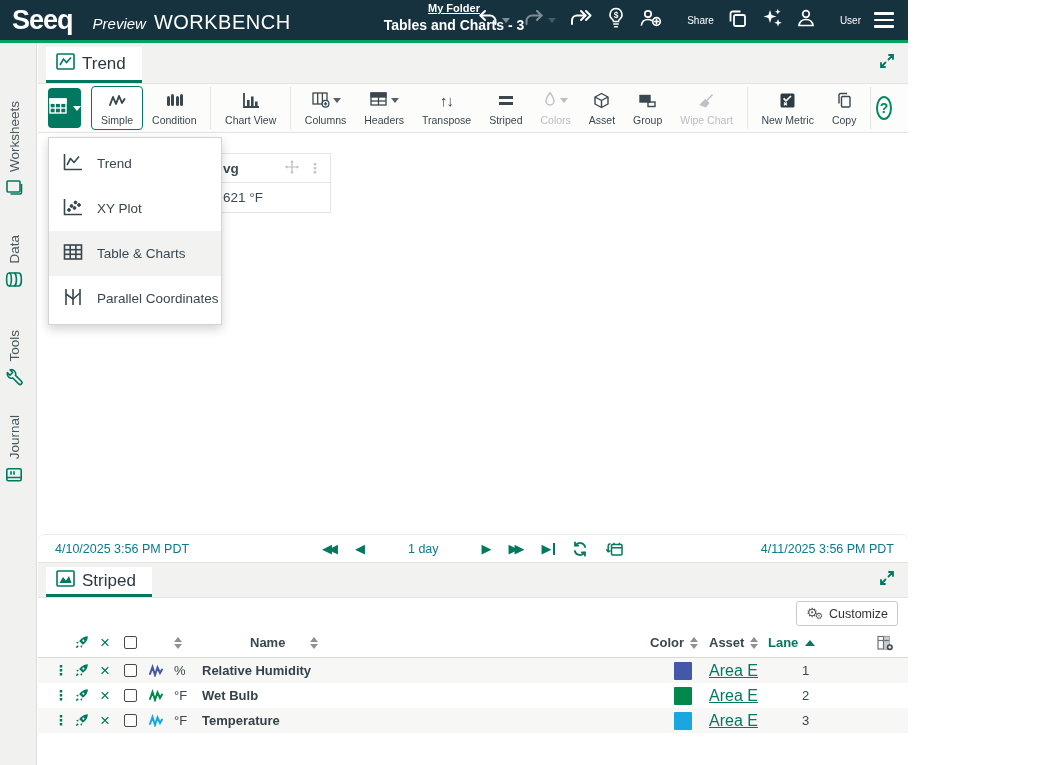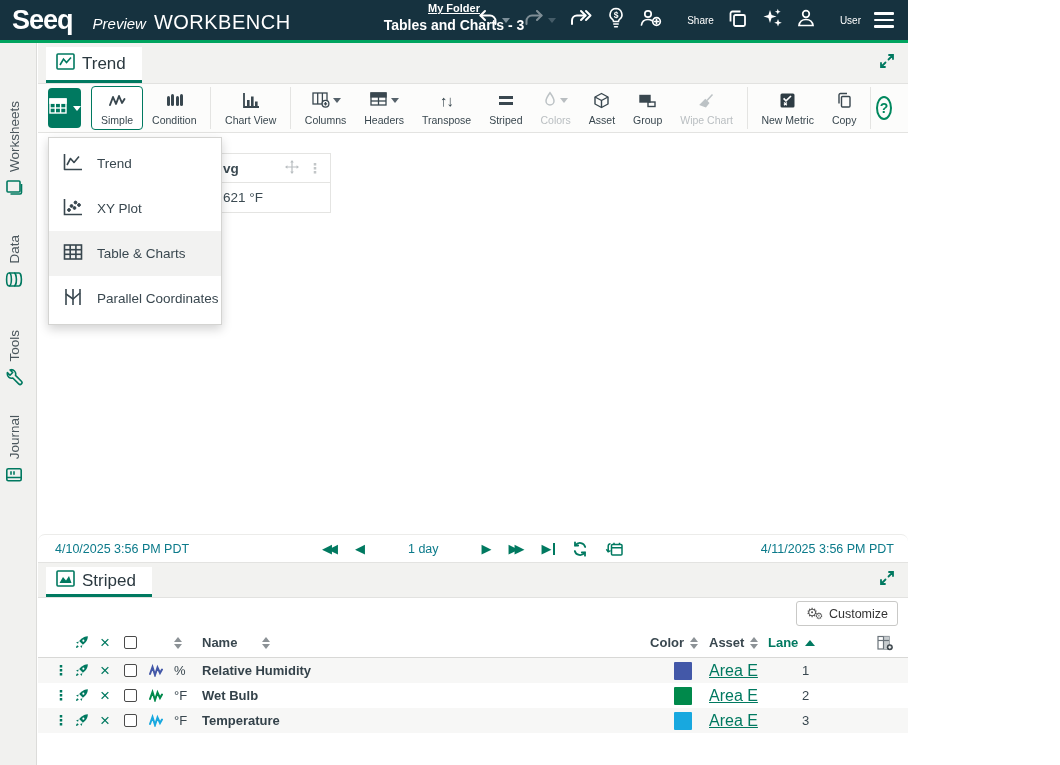--- a/index.html
+++ b/index.html
@@ -110,21 +110,21 @@
   .drow.stripe { background:#F7F7F6; }
   .r1 { top:658px; } .r2 { top:683px; } .r3 { top:708px; }
 
   .sort { display:inline-flex; flex-direction:column; gap:2px; cursor:pointer; }
   .sort i { width:0; height:0; border-left:4px solid transparent; border-right:4px solid transparent; }
   .sort .up { border-bottom:5px solid #8C9296; }
   .sort .dn { border-top:5px solid #8C9296; }
   .tri-asc { width:0; height:0; border-left:5px solid transparent; border-right:5px solid transparent;
              border-bottom:6px solid #007960; display:inline-block; }
   .hcell { display:flex; align-items:center; gap:6px; }
-  .hname { gap:25px; }
+  .hname { gap:25px;margin-left:48px; }
   .hcolor { justify-content:flex-end; padding-right:5px; }
   .hasset { padding-left:6px; }
   .hlane { color:#007960; gap:7px; }
   .haddcol { justify-content:flex-end; }
 
   .kebab-t { color:#007960; font-size:14px; font-weight:700; line-height:.95; cursor:pointer; }
   .x-ico { color:#007960; font-size:17px; font-weight:400; line-height:1; cursor:pointer; }
   .cbox { width:13px; height:13px; border:1.5px solid #4A4A4A; border-radius:2px; background:#fff;
           cursor:pointer; }
   .unit { color:#39474F; }

